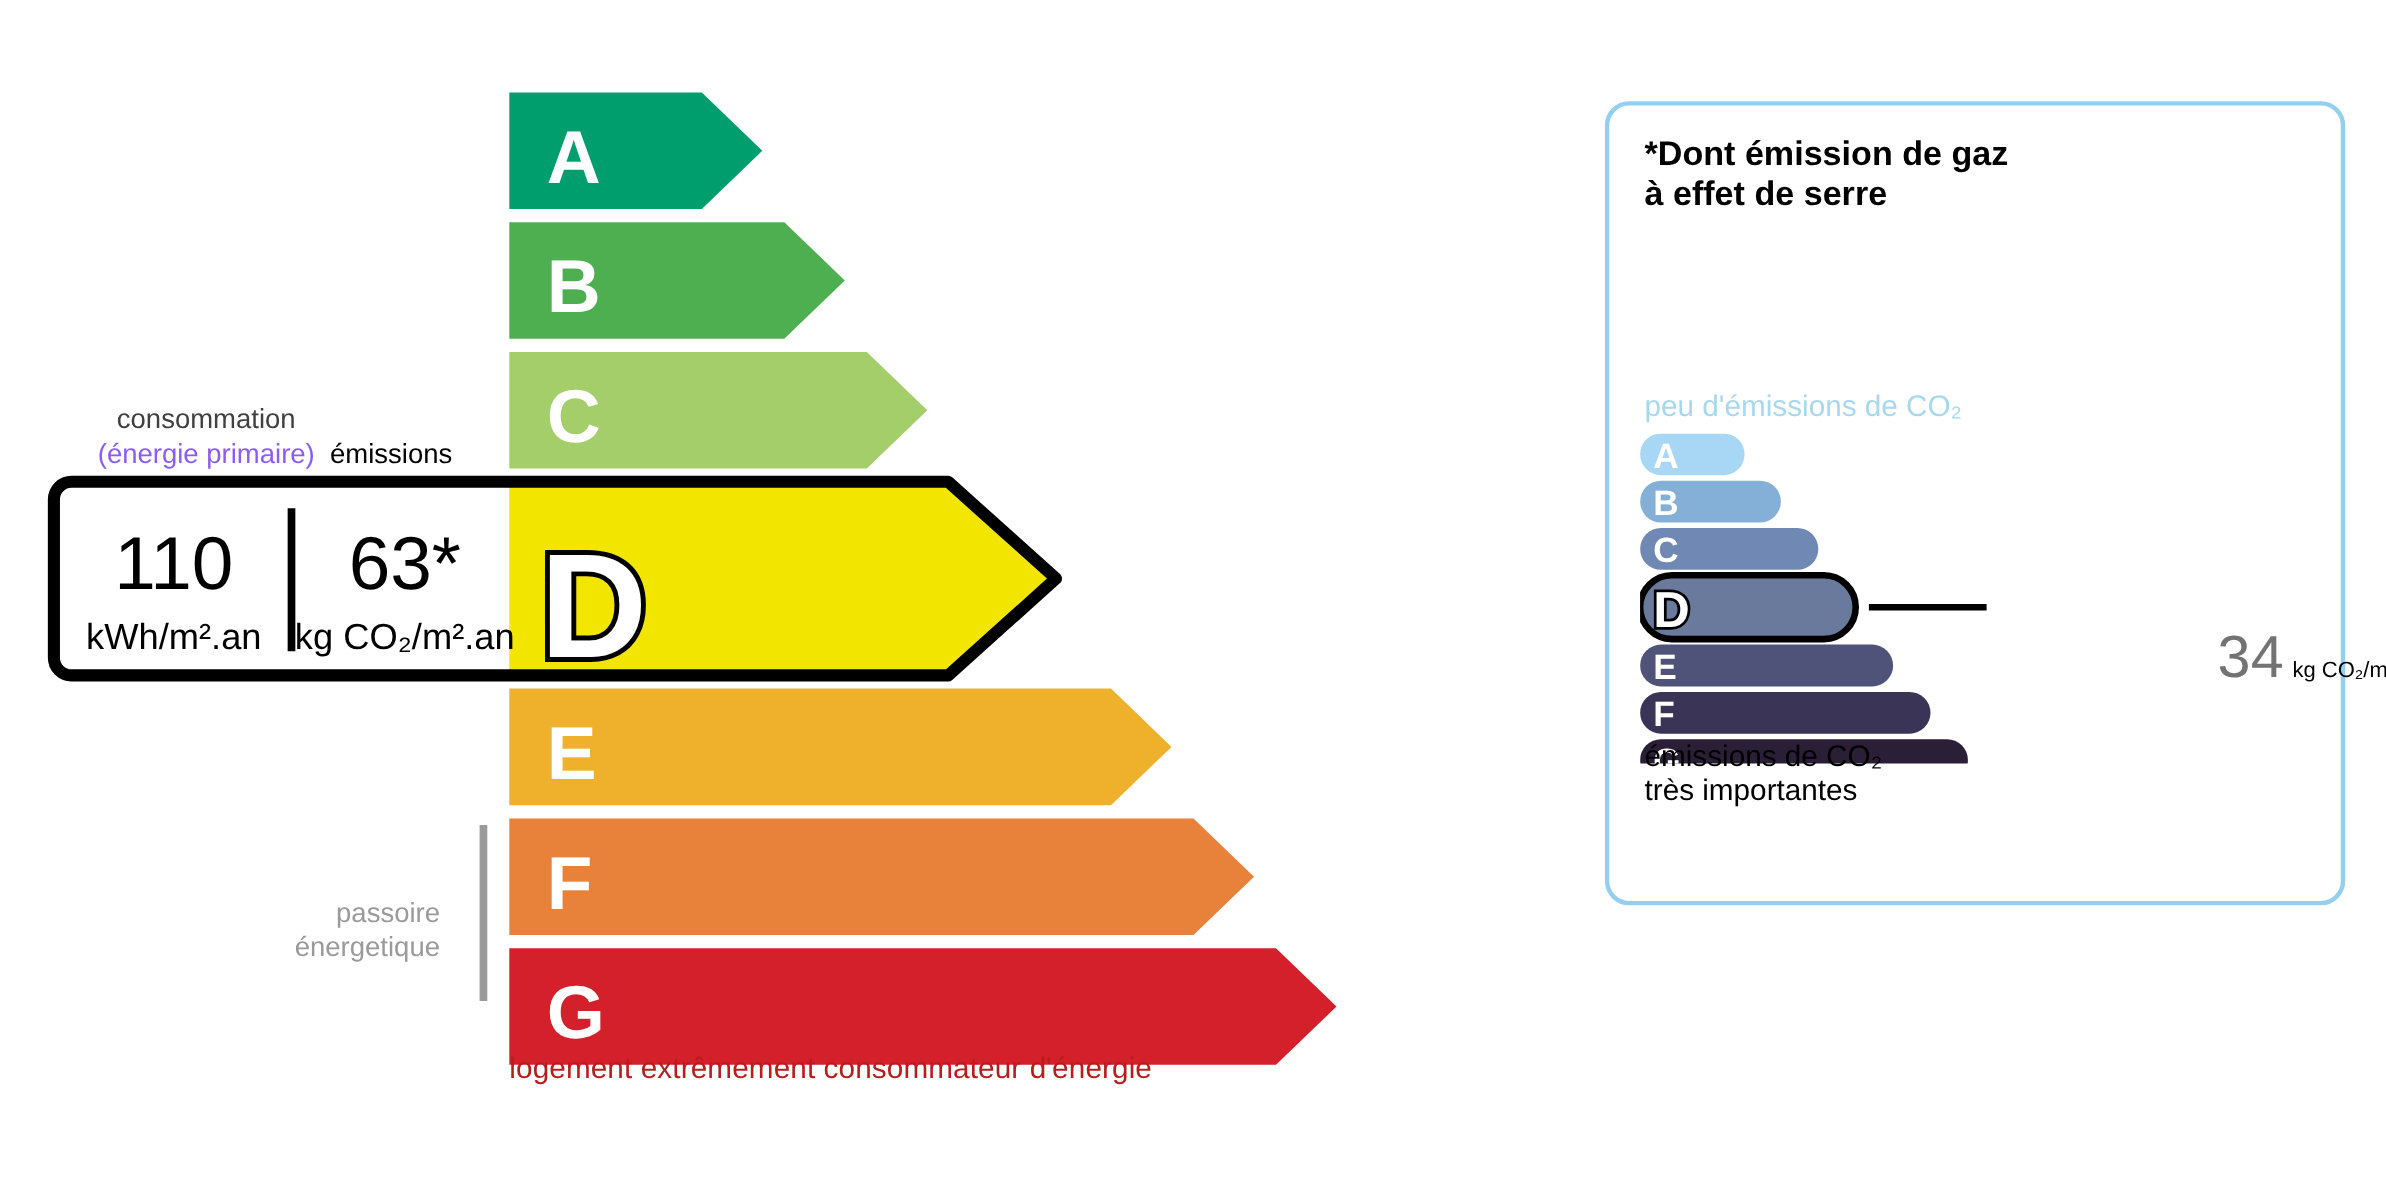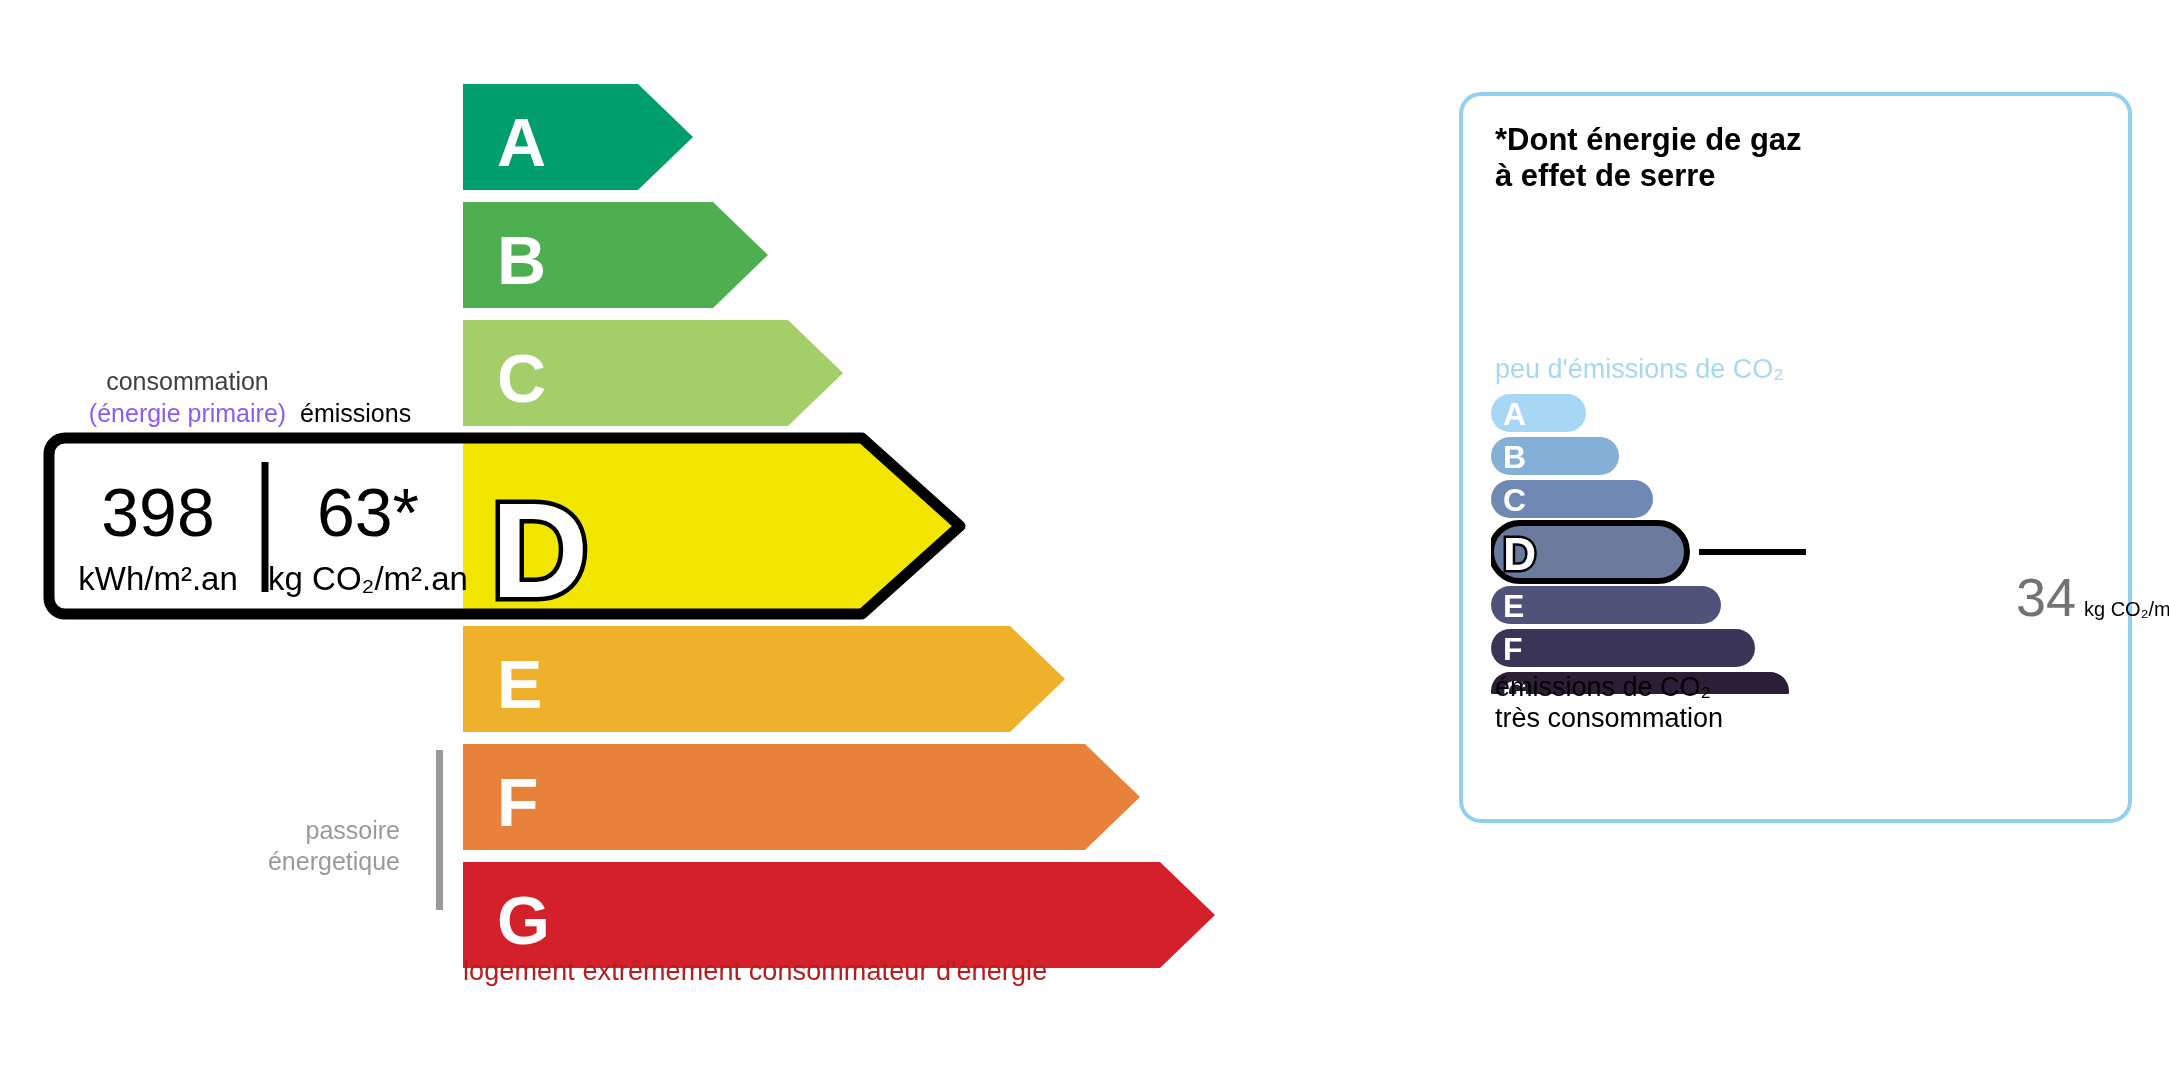--- a/index.html
+++ b/index.html
@@ -153,32 +153,32 @@
       <path d="M463,744 L1085,744 L1140,797 L1085,850 L463,850 Z" fill="#E8823B"></path>
       <text class="row-letter" x="497" y="826" font-size="68">F</text>
     </g>
 
     <g>
       <path d="M463,862 L1160,862 L1215,915 L1160,968 L463,968 Z" fill="#D3202A"></path>
       <text class="row-letter" x="497" y="944" font-size="68">G</text>
     </g>
   </svg>
 
-  <div class="val-num" id="val-kwh">398</div>
+  <div class="val-num" id="val-kwh">110</div>
   <div class="val-unit" id="unit-kwh">kWh/m².an</div>
   <div class="val-num" id="val-co2">63*</div>
   <div class="val-unit" id="unit-co2">kg CO₂/m².an</div>
 
   <div class="bottom-caption">logement extrêmement consommateur d'énergie</div>
 </div>
 
 <div id="co2-panel">
 
   <div class="co2-title">
-    <span>*Dont énergie de gaz</span><br>
+    <span>*Dont émission de gaz</span><br>
     <span>à effet de serre</span>
   </div>
 
   <div class="co2-top-label">peu d'émissions de CO₂</div>
 
   <svg id="co2-svg" width="620" height="300" viewBox="0 0 620 300">
 
     <g>
       <rect x="0" y="0" width="95" height="38" rx="19" fill="#A7D7F4"></rect>
       <text class="co2-letter" x="12" y="31" font-size="32">A</text>
@@ -214,15 +214,15 @@
       <rect x="0" y="278" width="298" height="38" rx="19" fill="#2B1F38"></rect>
       <text class="co2-letter" x="12" y="309" font-size="32">G</text>
     </g>
   </svg>
 
   <div class="co2-value">34</div>
   <div class="co2-value-unit">kg CO₂/m².an</div>
 
   <div class="co2-bottom-label">
     <span>émissions de CO₂</span><br>
-    <span>très consommation</span>
+    <span>très importantes</span>
   </div>
 </div>
 
 </body></html>

